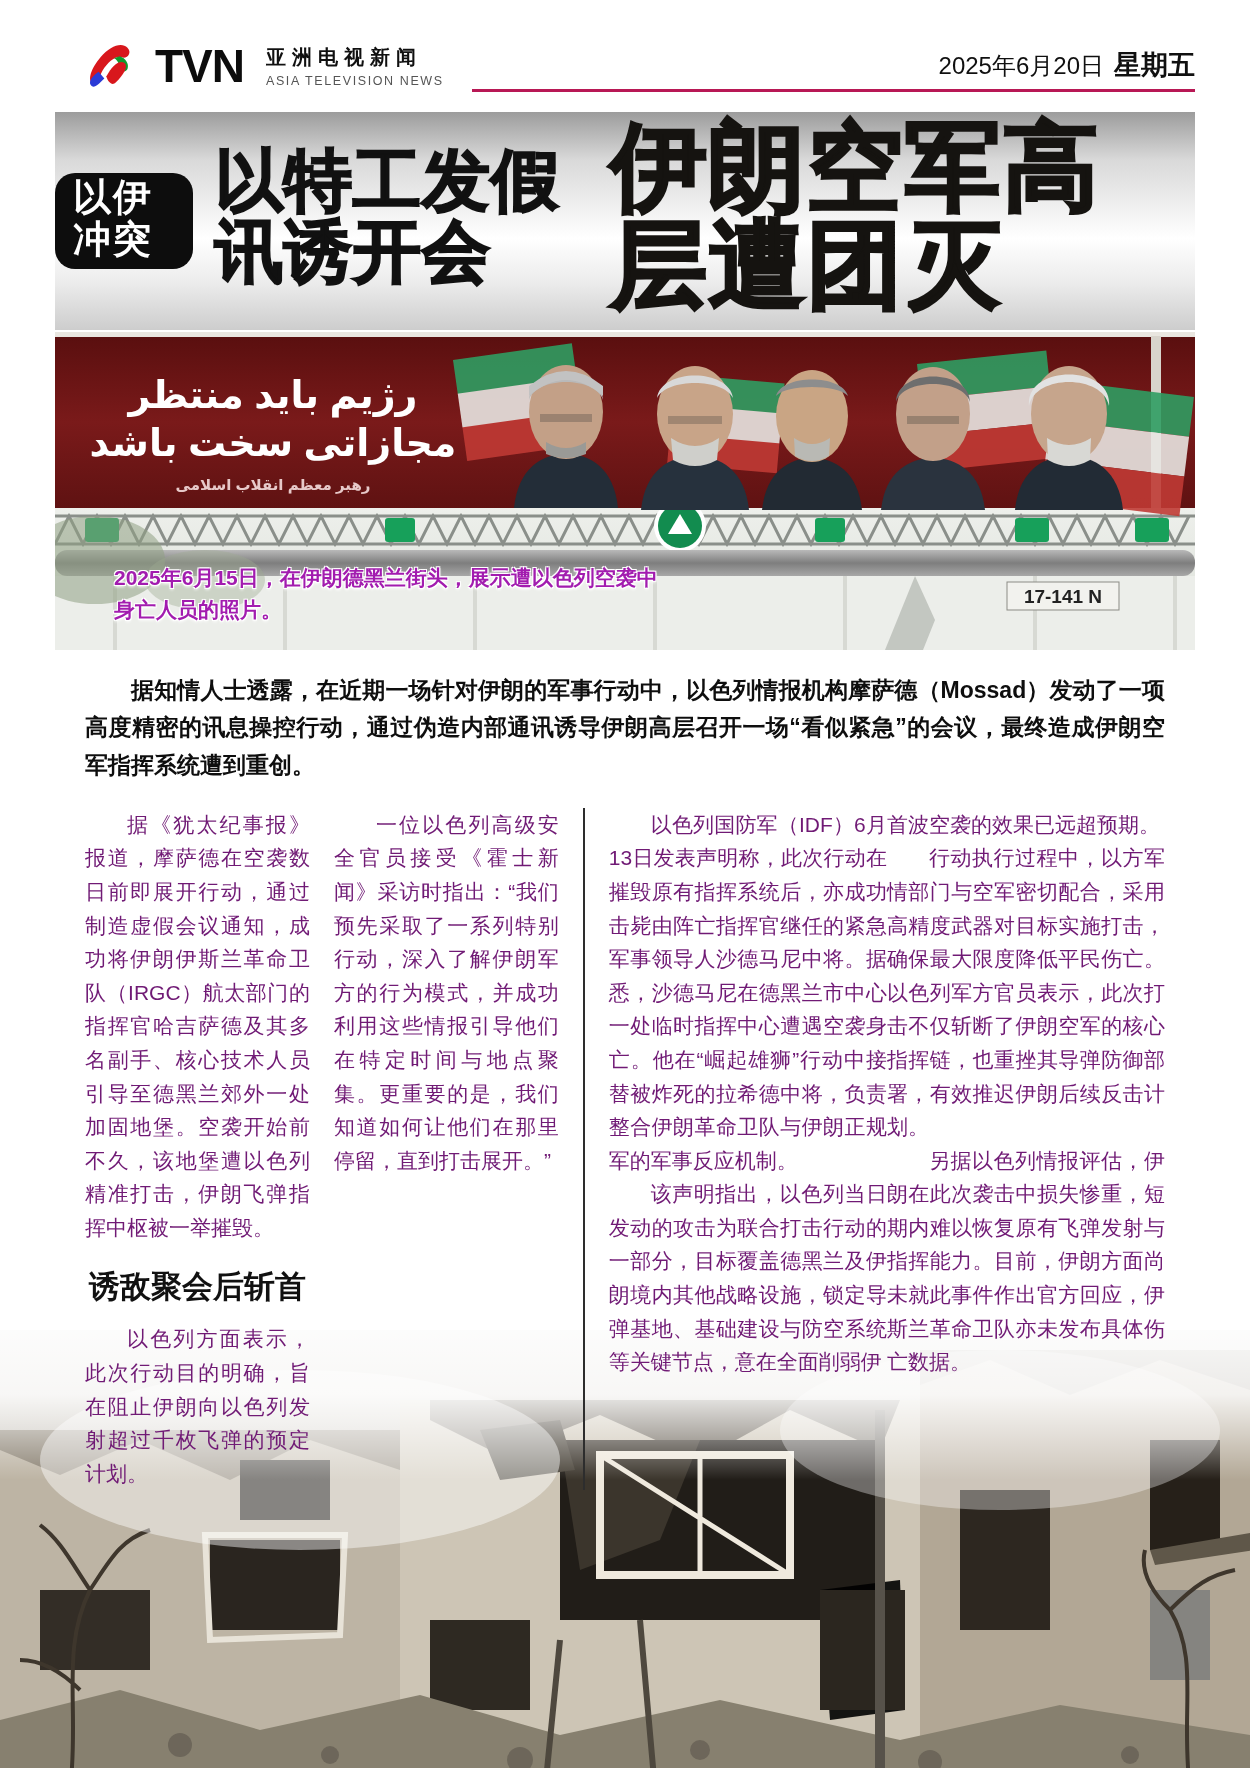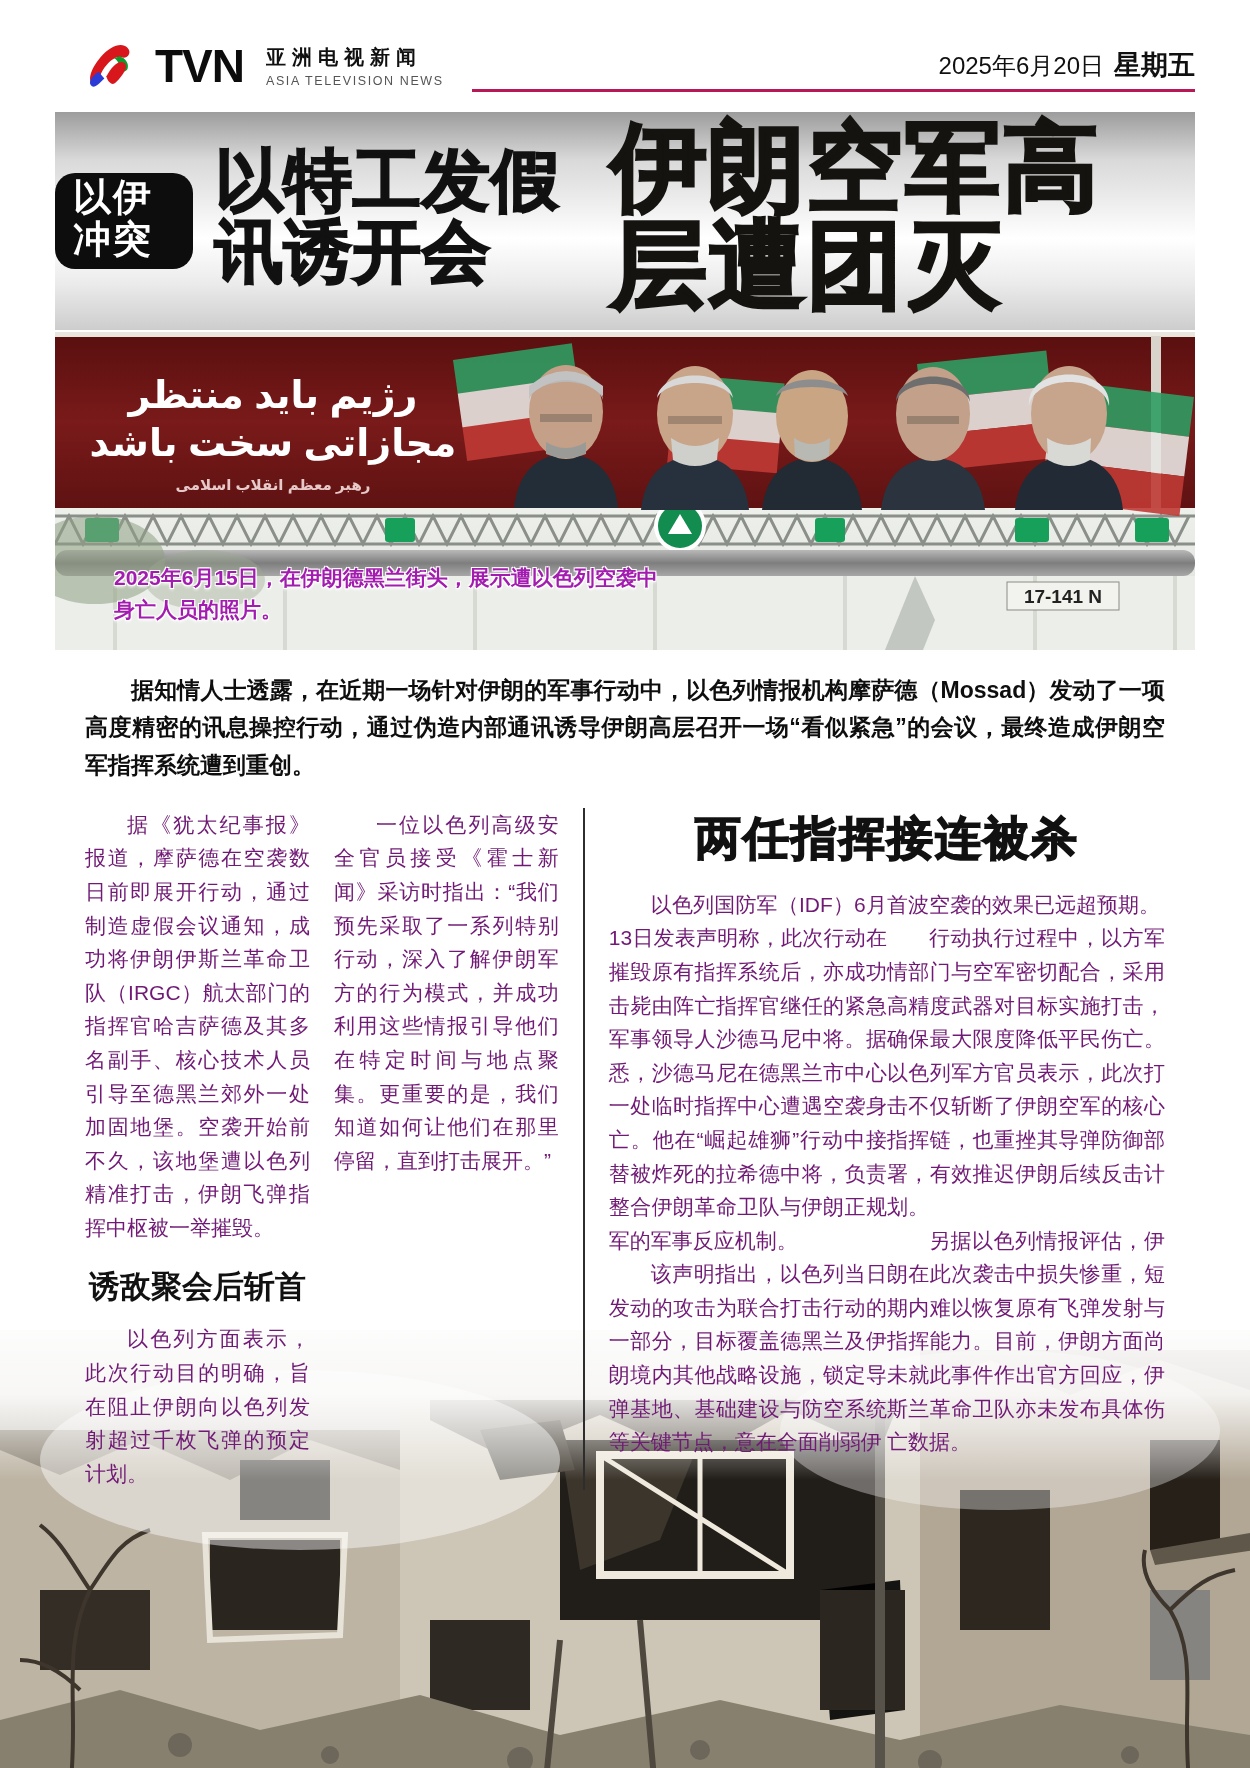--- a/index.html
+++ b/index.html
@@ -229,21 +229,20 @@
     <div class="col">
       <p class="body indent">据《犹太纪事报》报道，摩萨德在空袭数日前即展开行动，通过制造虚假会议通知，成功将伊朗伊斯兰革命卫队（IRGC）航太部门的指挥官哈吉萨德及其多名副手、核心技术人员引导至德黑兰郊外一处加固地堡。空袭开始前不久，该地堡遭以色列精准打击，伊朗飞弹指挥中枢被一举摧毁。</p>
       <div class="subhead">诱敌聚会后斩首</div>
       <p class="body indent">以色列方面表示，此次行动目的明确，旨在阻止伊朗向以色列发射超过千枚飞弹的预定计划。</p>
     </div>
     <div class="col">
       <p class="body indent">一位以色列高级安全官员接受《霍士新闻》采访时指出：“我们预先采取了一系列特别行动，深入了解伊朗军方的行为模式，并成功利用这些情报引导他们在特定时间与地点聚集。更重要的是，我们知道如何让他们在那里停留，直到打击展开。”</p>
     </div>
   </div>
   <div class="half-right">
-    <h2 class="right-headline">两任指挥接连被杀</h2>
     <div class="cols2">
       <div class="col">
         <p class="body indent">以色列国防军（IDF）6月13日发表声明称，此次行动在摧毁原有指挥系统后，亦成功击毙由阵亡指挥官继任的紧急军事领导人沙德马尼中将。据悉，沙德马尼在德黑兰市中心一处临时指挥中心遭遇空袭身亡。他在“崛起雄狮”行动中接替被炸死的拉希德中将，负责整合伊朗革命卫队与伊朗正规军的军事反应机制。</p>
         <p class="body indent">该声明指出，以色列当日发动的攻击为联合打击行动的一部分，目标覆盖德黑兰及伊朗境内其他战略设施，锁定导弹基地、基础建设与防空系统等关键节点，意在全面削弱伊</p>
       </div>
       <div class="col">
         <p class="body">首波空袭的效果已远超预期。</p>
         <p class="body indent">行动执行过程中，以方军情部门与空军密切配合，采用高精度武器对目标实施打击，确保最大限度降低平民伤亡。以色列军方官员表示，此次打击不仅斩断了伊朗空军的核心指挥链，也重挫其导弹防御部署，有效推迟伊朗后续反击计划。</p>
         <p class="body indent">另据以色列情报评估，伊朗在此次袭击中损失惨重，短期内难以恢复原有飞弹发射与指挥能力。目前，伊朗方面尚未就此事件作出官方回应，伊斯兰革命卫队亦未发布具体伤亡数据。</p>
       </div>

